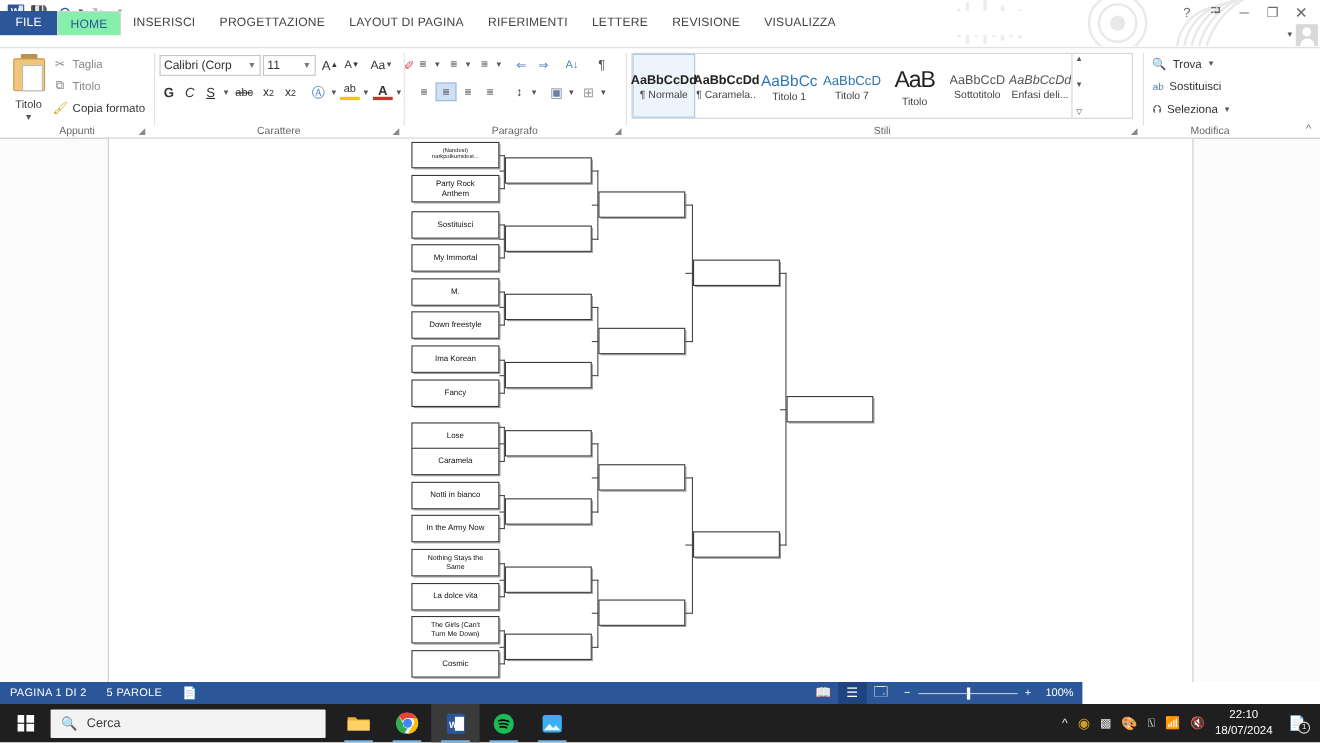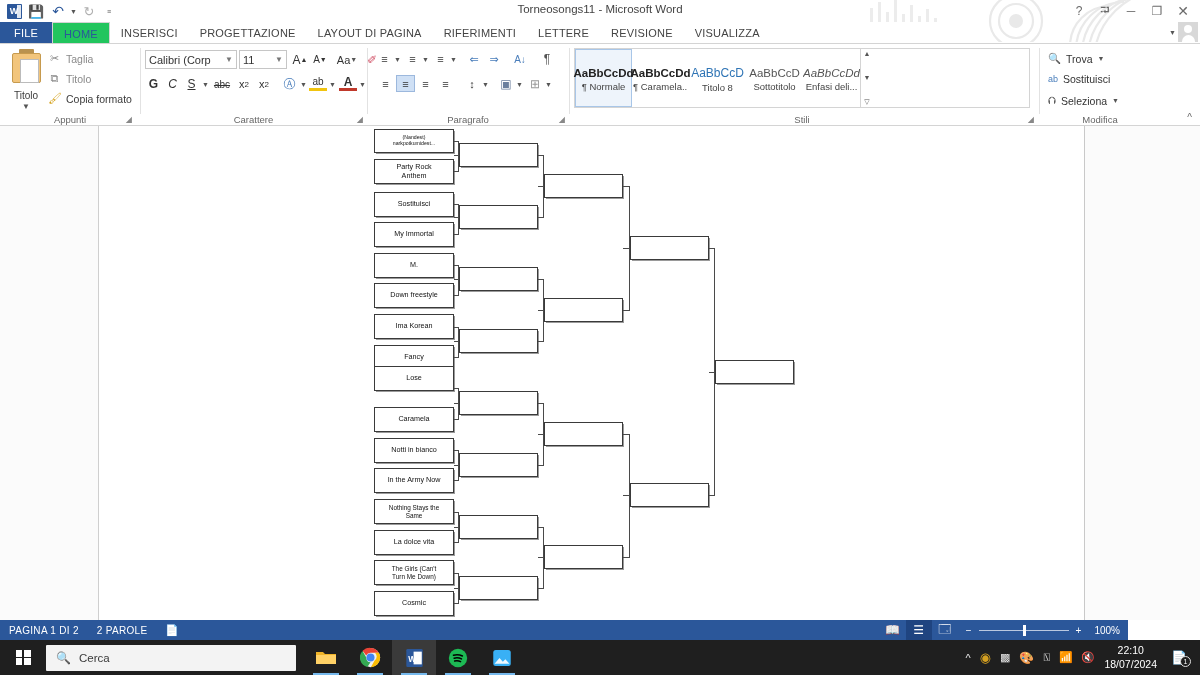--- a/index.html
+++ b/index.html
@@ -55,29 +55,29 @@
     justify-content: center; overflow: hidden;
   }
   .avatar-head { width: 8px; height: 8px; border-radius: 50%; background: #fff; margin-bottom: -1px; }
   .avatar-body { position: absolute; width: 13px; height: 7px; border-radius: 7px 7px 0 0; background: #fff; bottom: 0; }
 
   
   .swoosh { position: absolute; right: 0; top: 0; width: 430px; height: 42px; overflow: hidden; pointer-events: none; }
 
   
   .tabbar {
-    position: absolute; left: 0; top: 22px; width: 972px; height: 22px;
+    position: absolute; left: 0; top: 10px; width: 972px; height: 22px;
     background: #fff; display: flex; align-items: flex-end;
   }
   .tab {
     height: 22px; padding: 0 11px; font-size: 11px; color: #444;
     display: flex; align-items: center; letter-spacing: .2px;
   }
   .tab.file { background: #2b579a; color: #fff; padding: 0 14px; }
-  .tab.active { background: #22c55e; color: #2b579a; border: 1px solid #d4d4d4; border-bottom: none; }
+  .tab.active { background: #86efac; color: #2b579a; border: 1px solid #d4d4d4; border-bottom: none; }
   .tabbar-underline {
     position: absolute; left: 0; top: 43px; width: 1200px; height: 1px; background: #d4d4d4;
   }
 
   
   .ribbon {
     position: absolute; left: 0; top: 44px; width: 1200px; height: 82px;
     background: #fff; border-bottom: 1px solid #d4d4d4;
   }
   .grp { position: absolute; top: 0; height: 82px; }
@@ -163,21 +163,21 @@
     display: flex; align-items: center; justify-content: center;
     font-size: 7.2px; color: #111; line-height: 1.15; text-align: center;
     padding: 0 2px; font-family: "Liberation Sans", sans-serif;
   }
   .ln { position: absolute; background: #4a4a4a; }
   .lnh { height: 1px; }
   .lnv { width: 1px; }
 
   
   .statusbar {
-    position: absolute; left: 0; top: 620px; width: 1128px; height: 20px;
+    position: absolute; left: 0; top: 620px; width: 984px; height: 20px;
     background: #2b579a; color: #fff; font-size: 10px;
     display: flex; align-items: center;
   }
   .sb-item { padding: 0 9px; letter-spacing: .3px; }
   .sb-right { margin-left: auto; display: flex; align-items: center; gap: 0; padding-right: 8px; }
   .view-btn {
     width: 26px; height: 20px; display: flex; align-items: center; justify-content: center;
     font-size: 12px; color: #fff;
   }
   .view-btn.active { background: #1f4480; }
@@ -250,21 +250,20 @@
       <div class="qat-btn">
         <div class="word-logo">W</div>
       </div>
       <div class="qat-btn save-ico">💾</div>
       <div class="qat-btn undo-ico">↶</div>
       <span class="tiny-caret">▼</span>
       <div class="qat-btn redo-ico">↻</div>
       <span class="tiny-caret" style="margin-left:6px;">≡</span>
     </div>
 
-    <div class="doc-title">Torneosongs11 - Microsoft Word</div>
 
     <div class="winbtns">
       <div class="winbtn">?</div>
       <div class="winbtn">⮒</div>
       <div class="winbtn">─</div>
       <div class="winbtn">❐</div>
       <div class="winbtn close">✕</div>
     </div>
 
     <div class="acct">
@@ -383,22 +382,30 @@
       <div class="sgal" style="left:4px; width:456px;">
         <div class="sitem sel">
           <span class="s-prev" style="font-weight:600;">AaBbCcDd</span>
           <span class="s-name">¶ Normale</span>
         </div>
         <div class="sitem">
           <span class="s-prev" style="font-weight:600;">AaBbCcDd</span>
           <span class="s-name">¶ Caramela...</span>
         </div>
         <div class="sitem">
+          <span class="s-prev" style="color:#2e74b5; font-size:14px;">AaBbCс</span>
+          <span class="s-name">Titolo 1</span>
+        </div>
+        <div class="sitem">
           <span class="s-prev" style="color:#2e74b5; font-size:12px;">AaBbCcD</span>
-          <span class="s-name">Titolo 8</span>
+          <span class="s-name">Titolo 7</span>
+        </div>
+        <div class="sitem">
+          <span class="s-prev" style="font-size:21px; letter-spacing:-1px;">AaB</span>
+          <span class="s-name">Titolo</span>
         </div>
         <div class="sitem">
           <span class="s-prev" style="color:#555;">AaBbCcD</span>
           <span class="s-name">Sottotitolo</span>
         </div>
         <div class="sitem">
           <span class="s-prev" style="color:#555; font-style:italic;">AaBbCcDd</span>
           <span class="s-name">Enfasi deli...</span>
         </div>
         <div class="sgal-scroll">
@@ -441,21 +448,21 @@
         <div class="bx" style="left:275px; top:3px; width:80px; height:24px; font-size:5.2px;">(Nandest)<br>narkpotkumidest...</div>
         <div class="bx" style="left:275px; top:33px; width:80px; height:25px;">Party Rock<br>Anthem</div>
         <div class="bx" style="left:275px; top:66px; width:80px; height:25px;">Sostituisci</div>
         <div class="bx" style="left:275px; top:96px; width:80px; height:25px;">My Immortal</div>
 
         <div class="bx" style="left:275px; top:127px; width:80px; height:25px;">M.</div>
         <div class="bx" style="left:275px; top:157px; width:80px; height:25px;">Down freestyle</div>
         <div class="bx" style="left:275px; top:188px; width:80px; height:25px;">Ima Korean</div>
         <div class="bx" style="left:275px; top:219px; width:80px; height:25px;">Fancy</div>
 
-        <div class="bx" style="left:275px; top:240px; width:80px; height:25px;">Lose</div>
+        <div class="bx" style="left:275px; top:258px; width:80px; height:25px;">Lose</div>
         <div class="bx" style="left:275px; top:281px; width:80px; height:25px;">Caramela</div>
         <div class="bx" style="left:275px; top:312px; width:80px; height:25px;">Notti in bianco</div>
         <div class="bx" style="left:275px; top:342px; width:80px; height:25px;">In the Army Now</div>
 
         <div class="bx" style="left:275px; top:373px; width:80px; height:25px; font-size:6.4px;">Nothing Stays the<br>Same</div>
         <div class="bx" style="left:275px; top:404px; width:80px; height:25px;">La dolce vita</div>
         <div class="bx" style="left:275px; top:434px; width:80px; height:25px; font-size:6.4px;">The Girls (Can't<br>Turn Me Down)</div>
         <div class="bx" style="left:275px; top:465px; width:80px; height:25px;">Cosmic</div>
 
         <div class="bx" style="left:360px; top:17px; width:79px; height:24px;"></div>
@@ -551,21 +558,21 @@
         <div class="ln lnh" style="left:610px; top:369px; width:6px;"></div>
         <div class="ln lnv" style="left:615px; top:122px; height:248px;"></div>
         <div class="ln lnh" style="left:610px; top:246px; width:6px;"></div>
       </div>
     </div>
     <div class="vscroll"></div>
   </div>
 
   <div class="statusbar">
     <span class="sb-item">PAGINA 1 DI 2</span>
-    <span class="sb-item">2 PAROLE</span>
+    <span class="sb-item">5 PAROLE</span>
     <span class="sb-item" style="font-size:11px;">📄</span>
 
     <div class="sb-right">
       <div class="view-btn">📖</div>
       <div class="view-btn active">☰</div>
       <div class="view-btn">🗔</div>
       <div class="zoom-wrap">
         <span>−</span>
         <span class="zoom-track">
             <span class="zoom-thumb"></span>

